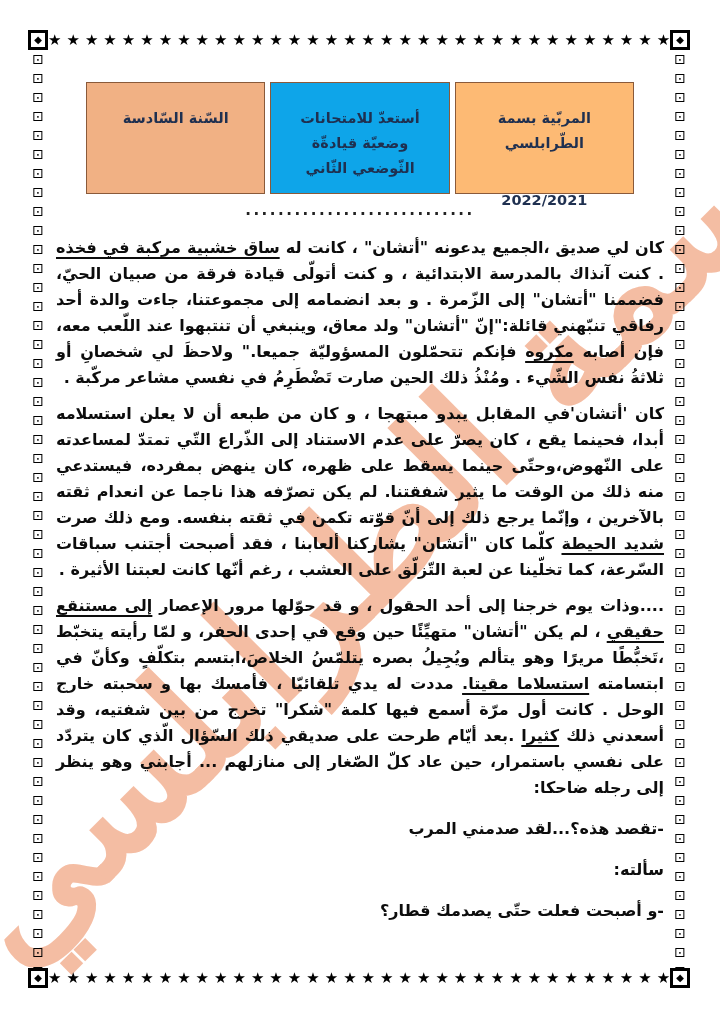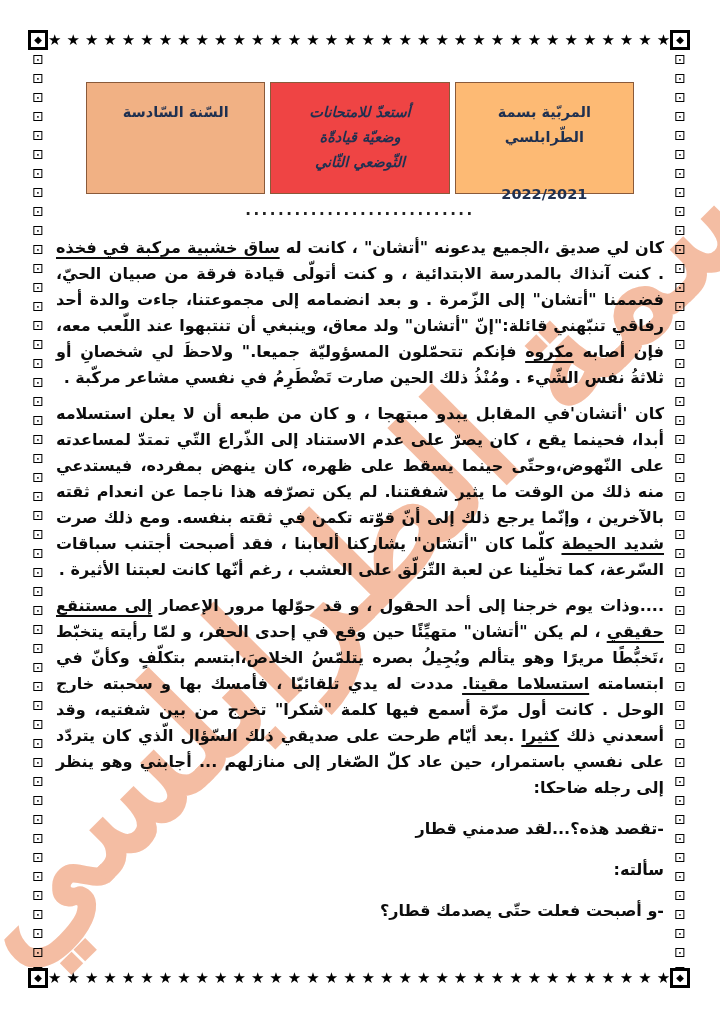--- a/index.html
+++ b/index.html
@@ -36,26 +36,26 @@
     word-break:break-all; overflow:hidden; direction:ltr;
   }
   .col-left { left:28px; }  .col-right { left:670px; }
   
   .content { position:absolute; z-index:1; left:56px; top:52px; width:608px; }
   .header-table {
     display:flex; direction:rtl; column-gap:5px;
     width:548px; height:112px; margin:30px auto 0 auto;
   }
   .cell {
-    flex:1; border:1px solid #8a5a3a; padding-top:17px;
+    flex:1; border:1px solid #8a5a3a; padding-top:23px;
     text-align:center; font-weight:bold; color:#1f3050;
     font-size:14.5px; line-height:25px;
   }
   .cell-teacher { background:#fdba74; }
-  .cell-title   { background:#ef4444;font-style:italic; }
+  .cell-title   { background:#0ea5e9; }
   .cell-grade   { background:#f1b184; }
   .year { direction:ltr;margin-top:32px; }
   .dots {
     margin-top:7px; text-align:center; font-weight:bold; color:#222;
     font-size:15px; letter-spacing:2.5px; direction:ltr;
   }
   .body-text {
     margin-top:16px; color:#0d0d0d; font-weight:bold;
     font-size:16px; line-height:26px; text-align:justify;
   }
@@ -103,19 +103,19 @@
         <div>السّنة السّادسة</div>
       </div>
     </div>
 
     <div class="dots">............................</div>
 
     <div class="body-text">
       <p><span>كان لي صديق ،الجميع يدعونه "أتشان" ، كانت له </span><span class="u">ساق خشبية مركبة في فخذه</span><span> . كنت آنذاك بالمدرسة الابتدائية ، و كنت أتولّى قيادة فرقة من صبيان الحيّ، فضممنا "أتشان" إلى الزّمرة . و بعد انضمامه إلى مجموعتنا، جاءت والدة أحد رفاقي تنبّهني قائلة:"إنّ "أتشان" ولد معاق، وينبغي أن تنتبهوا عند اللّعب معه، فإن أصابه </span><span class="u">مكروه</span><span> فإنكم تتحمّلون المسؤوليّة جميعا." ولاحظَ لي شخصانِ أو ثلاثةُ نفس الشّيء . ومُنْذُ ذلك الحين صارت تَضْطَرِمُ في نفسي مشاعر مركّبة .</span></p>
       <p><span>كان 'أتشان'في المقابل يبدو مبتهجا ، و كان من طبعه أن لا يعلن استسلامه أبدا، فحينما يقع ، كان يصرّ على عدم الاستناد إلى الذّراع التّي تمتدّ لمساعدته على النّهوض،وحتّى حينما يسقط على ظهره، كان ينهض بمفرده، فيستدعي منه ذلك من الوقت ما يثير شفقتنا. لم يكن تصرّفه هذا ناجما عن انعدام ثقته بالآخرين ، وإنّما يرجع ذلك إلى أنّ قوّته تكمن في ثقته بنفسه. ومع ذلك صرت </span><span class="u">شديد الحيطة</span><span> كلّما كان "أتشان" يشاركنا ألعابنا ، فقد أصبحت أجتنب سباقات السّرعة، كما تخلّينا عن لعبة التّزلّق على العشب ، رغم أنّها كانت لعبتنا الأثيرة .</span></p>
       <p><span>....وذات يوم خرجنا إلى أحد الحقول ، و قد حوّلها مرور الإعصار </span><span class="u">إلى مستنقع حقيقي</span><span> ، لم يكن "أتشان" متهيِّئًا حين وقع في إحدى الحفر، و لمّا رأيته يتخبّط ،تَخبُّطًا مريرًا وهو يتألم ويُجِيلُ بصره يتلمّسُ الخلاصَ،ابتسم بتكلّفٍ وكأنّ في ابتسامته </span><span class="u">استسلاما مقيتا.</span><span> مددت له يدي تلقائيّا ، فأمسك بها و سحبته خارج الوحل . كانت أول مرّة أسمع فيها كلمة "شكرا" تخرج من بين شفتيه، وقد أسعدني ذلك </span><span class="u">كثيرا</span><span> .بعد أيّام طرحت على صديقي ذلك السّؤال الّذي كان يتردّد على نفسي باستمرار، حين عاد كلّ الصّغار إلى منازلهم ... أجابني وهو ينظر إلى رجله ضاحكا:</span></p>
-      <div class="dialogue-line">-تقصد هذه؟...لقد صدمني قطار</div>
+      <div class="dialogue-line">-تقصد هذه؟...لقد صدمني المرب</div>
       <div class="dialogue-line">سألته:</div>
       <div class="dialogue-line">-و أصبحت فعلت حتّى يصدمك قطار؟</div>
     </div>
 
   </div>
 </div>
 
 </body></html>

